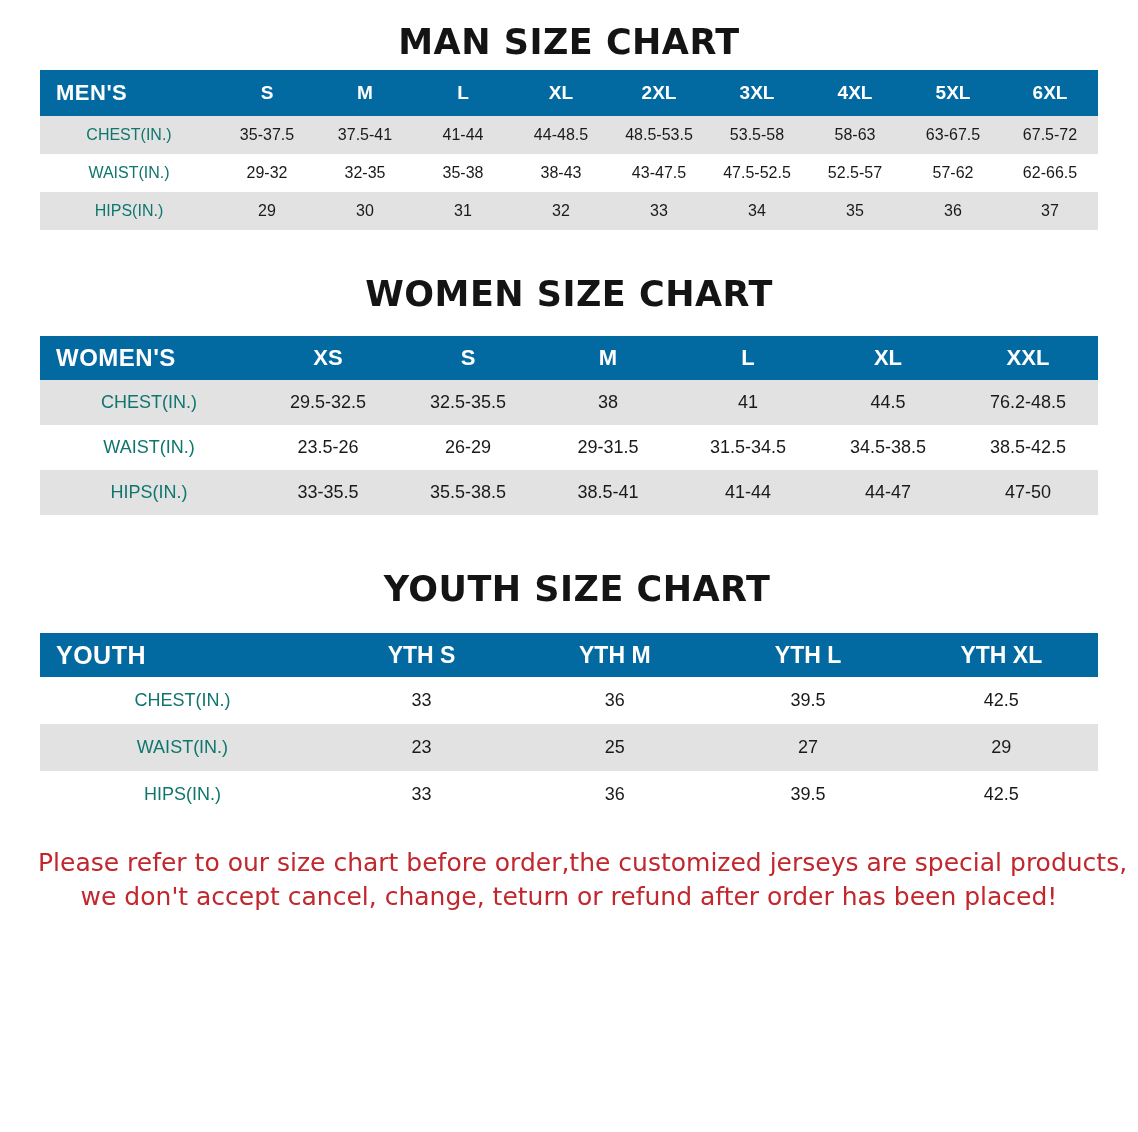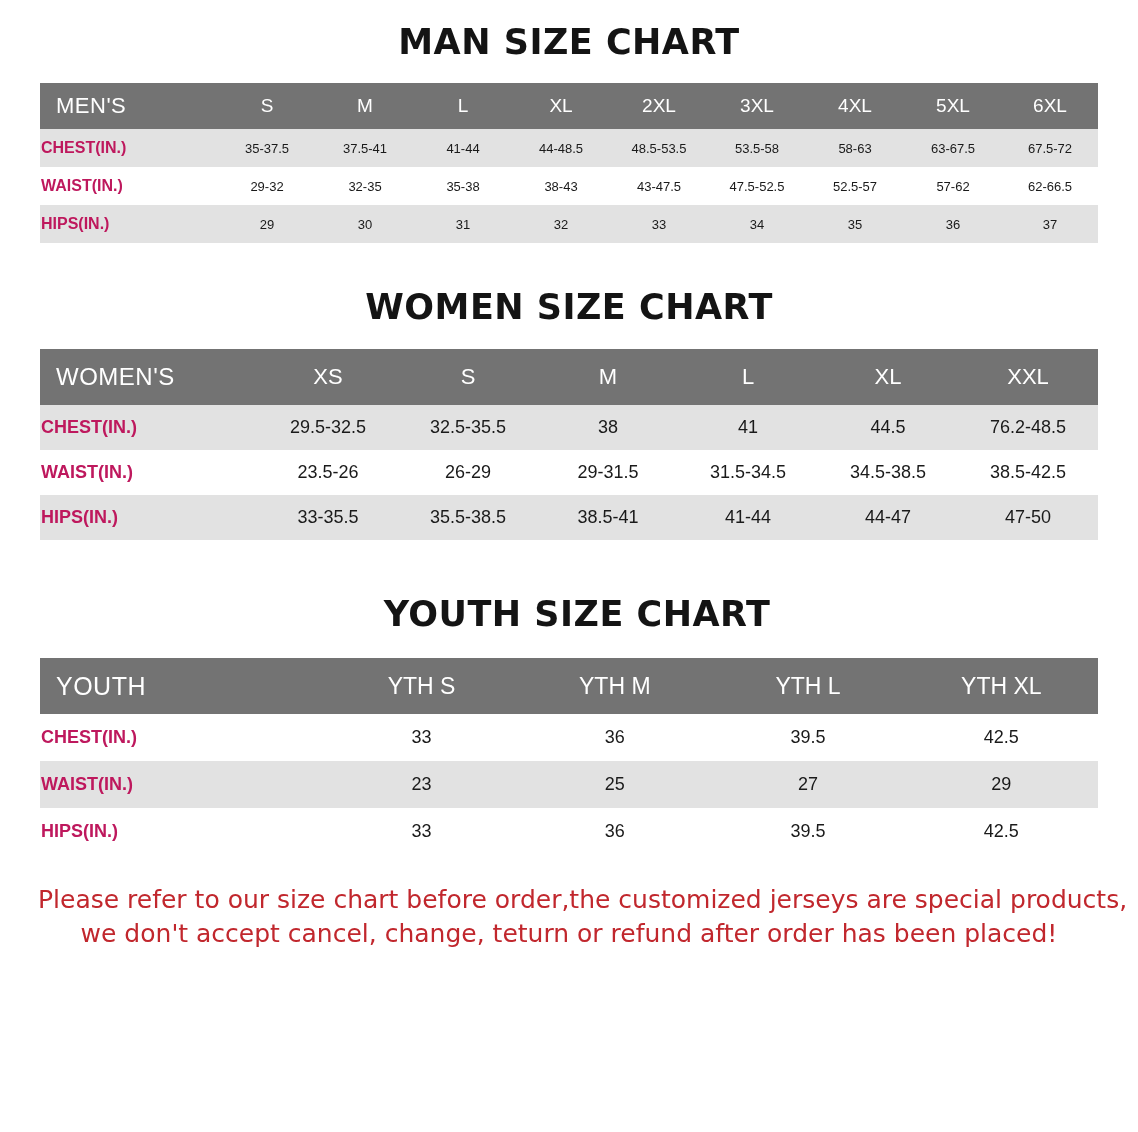--- a/index.html
+++ b/index.html
@@ -42,74 +42,73 @@
 
   
   .section-heading {
     text-align: center;
     font-family: "DejaVu Sans", sans-serif;
     font-weight: bold;
     font-size: 35px;
     color: #141414;
     letter-spacing: 0.5px;
   }
-  .heading-man   { margin-top: 22px; margin-bottom: 21px; }
+  .heading-man   { margin-top: 22px; margin-bottom: 8px; }
   .heading-women { margin-top: 44px; margin-bottom: 22px; }
   .heading-youth { margin-top: 54px; margin-bottom: 24px; padding-left: 16px; }
 
   
   .table-wrap {
     margin: 0 40px;
   }
   table.size-table {
     width: 1058px;
     border-collapse: collapse;
     table-layout: fixed;
   }
   table.size-table thead th {
-    background: #737373;
+    background: #0369a1;
     color: #ffffff;
     font-family: "Liberation Sans", sans-serif;
-    font-weight: normal;
+    font-weight: bold;
     text-align: center;
     padding: 0;
     margin-top: 45px;
   }
   table.size-table thead th.rowlabel {
     text-align: left;
     padding-left: 16px;
     letter-spacing: 0.5px;
   }
   table.size-table tbody td {
     text-align: center;
     color: #1a1a1a;
     font-family: "Liberation Sans", sans-serif;
   }
   table.size-table tbody td.rowlabel {
-    text-align: left;
-    color: #be185d;
-    font-weight: bold;
+    text-align: center;
+    color: #0f766e;
   }
   tr.shade td { background: #e2e2e2; }
   tr.plain td { background: #ffffff; }
 
   
   .men-table thead th { height: 46px; font-size: 19px; }
   .men-table thead th.rowlabel { font-size: 22px; }
-  .men-table tbody td { height: 36px; font-size: 13px; }
+  .men-table tbody td { height: 36px; font-size: 16px; }
   .men-table tbody td.rowlabel { font-size: 16px; }
 
   
-  .women-table thead th { height: 56px; font-size: 22px; }
+  .women-table thead th { height: 44px; font-size: 22px; }
   .women-table thead th.rowlabel { font-size: 24px; }
   .women-table tbody td { height: 43px; font-size: 18px; }
   .women-table tbody td.rowlabel { font-size: 18px; }
 
   
-  .youth-table thead th { height: 56px; font-size: 23px; }
+  .youth-table thead th { height: 44px; font-size: 23px; }
   .youth-table thead th.rowlabel { font-size: 25px; }
   .youth-table tbody td { height: 45px; font-size: 18px; }
   .youth-table tbody td.rowlabel { font-size: 18px; }
 
   
   .note {
     margin: 28px 38px 0 38px;
     color: #c1272d;
     font-family: "DejaVu Sans", sans-serif;
     font-size: 25px;

